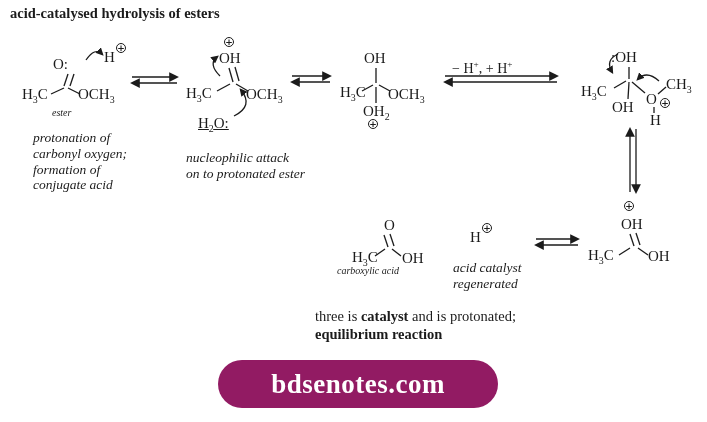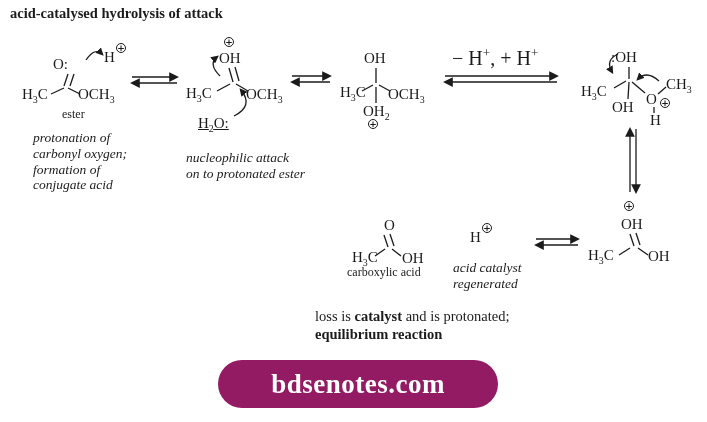--- a/index.html
+++ b/index.html
@@ -6,27 +6,27 @@
   #canvas{
     position:relative;width:707px;height:422px;background:#ffffff;
     font-family:"Liberation Serif","DejaVu Serif",serif;color:#1b1b1b;overflow:hidden;
   }
   .abs{position:absolute;white-space:nowrap;}
   .title{font-weight:bold;font-size:14.5px;}
   .f{font-size:15px;line-height:1;}
   .f sub{font-size:0.66em;line-height:0;}
   .f sup{font-size:0.66em;line-height:0;}
   .it{font-style:italic;font-size:13.5px;line-height:1.17;white-space:pre-line;}
-  .sname{font-size:12px;margin-left:10px;}
+  .sname{font-style:italic;font-size:10px;}
   .oplus{
     display:inline-block;width:10px;height:10px;border:1.1px solid #1b1b1b;border-radius:50%;
     font-size:9px;line-height:9px;text-align:center;font-family:"DejaVu Sans",sans-serif;
     box-sizing:border-box;font-weight:bold;padding:0;
   }
-  .ptlabel{font-size:20px;}
+  .ptlabel{font-size:14px;margin-top:14px;}
   .summary{font-size:14.5px;line-height:1.22;}
   svg.overlay{position:absolute;left:0;top:0;pointer-events:none;}
   .logo{
     position:absolute;left:218px;top:360px;width:280px;height:48px;border-radius:29.5px;
     background:#921b63;display:flex;align-items:center;justify-content:center;
   }
   .logo span{color:#ffffff;font-size:27px;font-weight:bold;letter-spacing:0.5px;}
 </style>
 </head>
 <body>
@@ -91,21 +91,21 @@
       <line x1="536" y1="239" x2="578" y2="239" marker-end="url(#ah)"></line>
       <line x1="578" y1="245" x2="536" y2="245" marker-end="url(#ah)"></line>
 
       <line x1="384" y1="235" x2="388" y2="247"></line>
       <line x1="390" y1="234" x2="394" y2="246"></line>
       <line x1="385" y1="249" x2="375" y2="256"></line>
       <line x1="392" y1="249" x2="401" y2="256"></line>
     </g>
   </svg>
 
-  <div class="abs title" style="left:10px;top:5px;">acid-catalysed hydrolysis of attack</div>
+  <div class="abs title" style="left:10px;top:5px;">acid-catalysed hydrolysis of esters</div>
 
   <div>
     <span class="abs f" style="left:53px;top:57px;">O:</span>
     <span class="abs f" style="left:104px;top:50px;">H</span>
     <span class="abs oplus" style="left:116px;top:43px;">+</span>
     <span class="abs f" style="left:22px;top:87px;">H<sub>3</sub>C</span>
     <span class="abs f" style="left:78px;top:87px;">OCH<sub>3</sub></span>
     <span class="abs sname" style="left:52px;top:107px;">ester</span>
     <div class="abs it" style="left:33px;top:130px;">protonation of
 carbonyl oxygen;
@@ -158,21 +158,21 @@
   </div>
 
   <div>
     <span class="abs f" style="left:384px;top:218px;">O</span>
     <span class="abs f" style="left:352px;top:250px;">H<sub>3</sub>C</span>
     <span class="abs f" style="left:402px;top:251px;">OH</span>
     <span class="abs sname" style="left:337px;top:265px;">carboxylic acid</span>
   </div>
 
   <div class="abs summary" style="left:315px;top:308px;">
-    <div><span>loss is </span><b>catalyst</b><span> and is protonated;</span></div>
+    <div><span>three is </span><b>catalyst</b><span> and is protonated;</span></div>
     <div><b>equilibrium reaction</b></div>
   </div>
 
   <div class="logo">
     <span>bdsenotes.com</span>
   </div>
 
 </div>
 
 </body></html>

